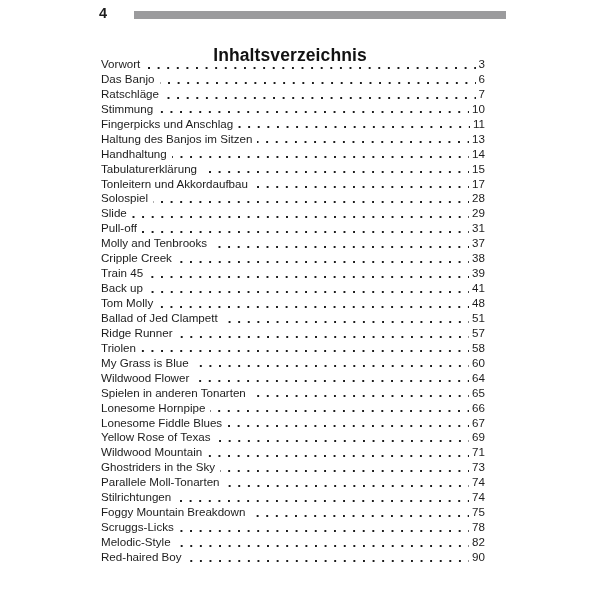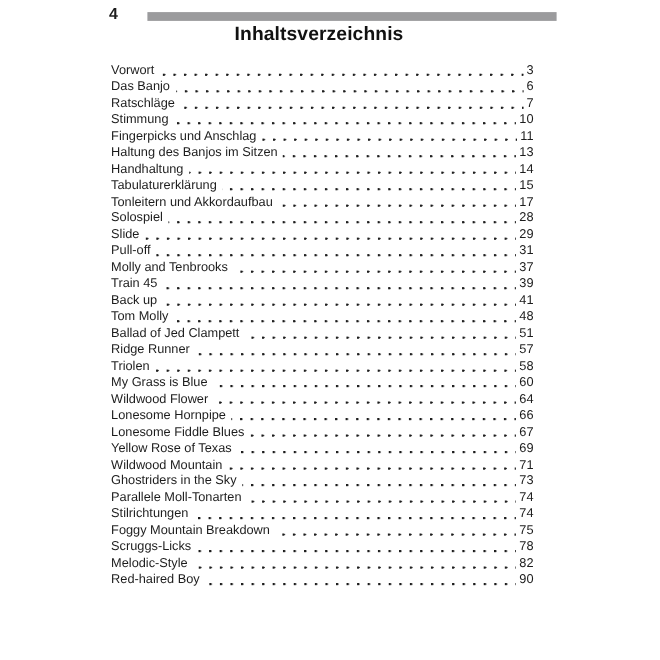--- a/index.html
+++ b/index.html
@@ -34,21 +34,21 @@
     position: absolute;
     left: 134px;
     top: 11px;
     width: 372px;
     height: 7.5px;
     background: var(--bar-color);
   }
   .title {
     position: absolute;
     left: 0;
-    top: 20px;
+    top: 45px;
     width: 580px;
     margin: 0;
     text-align: center;
     font-size: 17.5px;
     font-weight: bold;
     letter-spacing: 0.1px;
     color: #121212;
   }
   .toc {
     position: absolute;
@@ -160,20 +160,25 @@
     <span class="toc-leader"></span>
     <span class="toc-page">31</span>
   </div>
 
   <div class="toc-row">
     <span class="toc-label">Molly and Tenbrooks</span>
     <span class="toc-leader"></span>
     <span class="toc-page">37</span>
   </div>
 
+  <div class="toc-row">
+    <span class="toc-label">Cripple Creek</span>
+    <span class="toc-leader"></span>
+    <span class="toc-page">38</span>
+  </div>
 
   <div class="toc-row">
     <span class="toc-label">Train 45</span>
     <span class="toc-leader"></span>
     <span class="toc-page">39</span>
   </div>
 
 
   <div class="toc-row">
     <span class="toc-label">Back up</span>
@@ -210,20 +215,25 @@
     <span class="toc-leader"></span>
     <span class="toc-page">60</span>
   </div>
 
   <div class="toc-row">
     <span class="toc-label">Wildwood Flower</span>
     <span class="toc-leader"></span>
     <span class="toc-page">64</span>
   </div>
 
+  <div class="toc-row">
+    <span class="toc-label">Spielen in anderen Tonarten</span>
+    <span class="toc-leader"></span>
+    <span class="toc-page">65</span>
+  </div>
 
   <div class="toc-row">
     <span class="toc-label">Lonesome Hornpipe</span>
     <span class="toc-leader"></span>
     <span class="toc-page">66</span>
   </div>
 
   <div class="toc-row">
     <span class="toc-label">Lonesome Fiddle Blues</span>
     <span class="toc-leader"></span>

